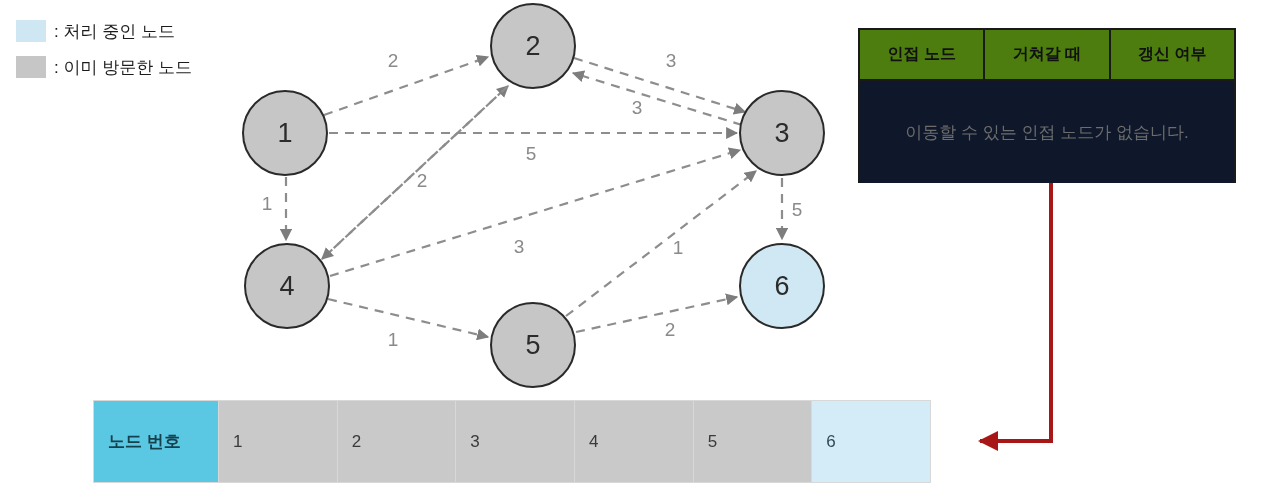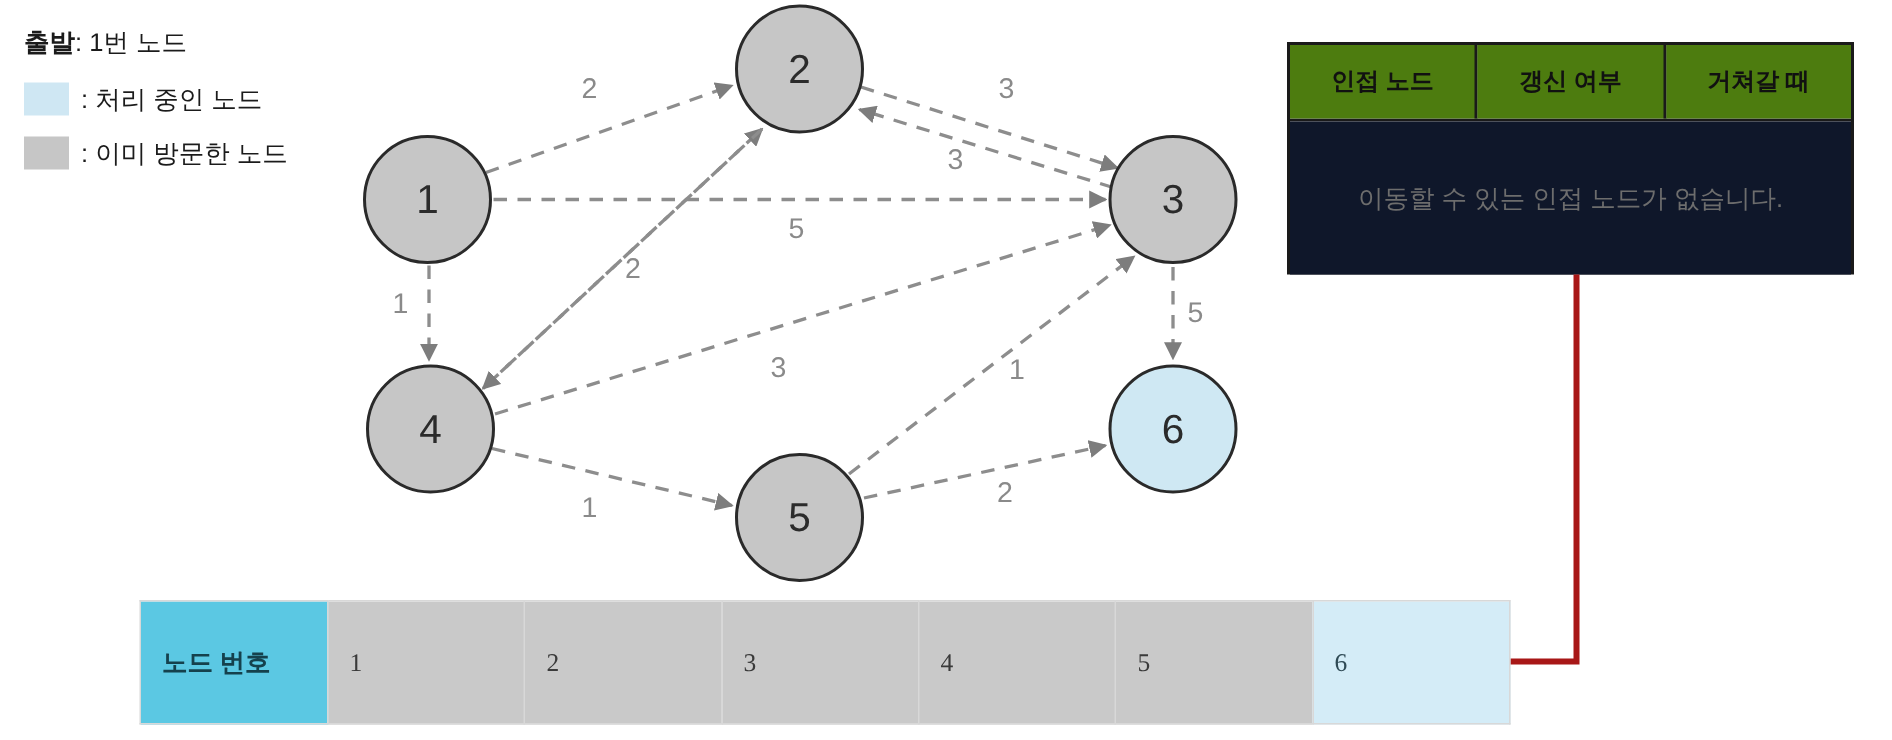--- a/index.html
+++ b/index.html
@@ -38,39 +38,38 @@
               border:2px solid #1a1a1a;box-sizing:border-box;background:#fff;}
   .info-head{display:flex;height:49px;border-bottom:2px solid #1a1a1a;}
   .info-head div{flex:1;display:flex;align-items:center;justify-content:center;
                  font-size:16px;font-weight:bold;color:#111;background:#4d7c0f;
                  border-right:2px solid #1a1a1a;box-sizing:border-box;white-space:nowrap;}
   .info-head div:last-child{border-right:none;}
   .info-body{height:102px;display:flex;align-items:center;justify-content:center;
              font-size:17px;color:#6d6d6d;background:#0f172a;}
 
   
-  .dist-table{position:absolute;left:93px;top:400px;width:914px;height:83px;
-              border-collapse:collapse;table-layout:fixed;font-family:Liberation Serif, serif;}
+  .dist-table{position:absolute;left:93px;top:400px;width:838px;height:83px;
+              border-collapse:collapse;table-layout:fixed;}
   .dist-table td{border:1px solid #d8d8d8;height:41px;box-sizing:border-box;}
   .dist-table td.rowhead{background:#5bc8e3;color:#15414d;font-weight:bold;
                          font-size:17px;padding-left:14px;width:125px;}
   .dist-table td.nodecell{background:#c9c9c9;color:#3a3a3a;font-size:17px;padding-left:14px;}
   .dist-table td.nodecell.active{background:#d4ecf7;color:#2f4a55;}
   .dist-table td.valcell{background:#ffffff;color:#222;font-size:17px;padding-left:14px;}
 
   
   .connector{position:absolute;left:940px;top:175px;width:200px;height:290px;pointer-events:none;}
 </style>
 </head>
 <body>
 
 <div class="root">
 
   <div class="legend">
-    <div class="legend-start"><b>출발</b><span>: 1번 노드</span></div>
     <div class="legend-row">
       <span class="swatch sw-processing"></span>
       <span class="legend-label">: 처리 중인 노드</span>
     </div>
     <div class="legend-row">
       <span class="swatch sw-visited"></span>
       <span class="legend-label">: 이미 방문한 노드</span>
     </div>
   </div>
 
@@ -137,22 +136,22 @@
     <div class="elabel" style="left:422px;top:180px;">2</div>
     <div class="elabel" style="left:519px;top:246px;">3</div>
     <div class="elabel" style="left:393px;top:339px;">1</div>
     <div class="elabel" style="left:678px;top:247px;">1</div>
     <div class="elabel" style="left:670px;top:329px;">2</div>
   </div>
 
   <div class="info-table">
     <div class="info-head">
       <div>인접 노드</div>
+      <div>거쳐갈 때</div>
       <div>갱신 여부</div>
-      <div>거쳐갈 때</div>
     </div>
     <div class="info-body">이동할 수 있는 인접 노드가 없습니다.</div>
   </div>
 
   <svg class="connector">
     <defs>
       <marker id="redah" viewBox="0 0 10 10" refX="9" refY="5" markerWidth="5" markerHeight="5" orient="auto-start-reverse">
         <path d="M 0 0 L 10 5 L 0 10 z" fill="#a81717"></path>
       </marker>
     </defs>

